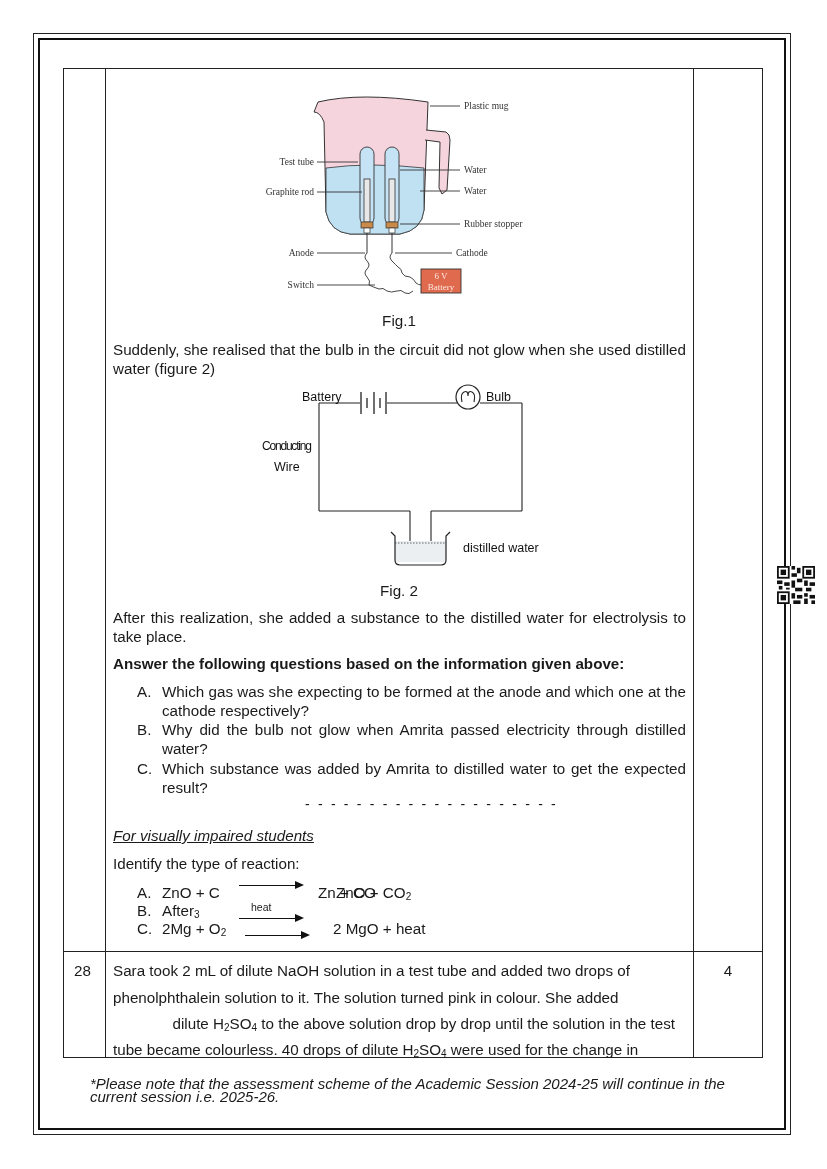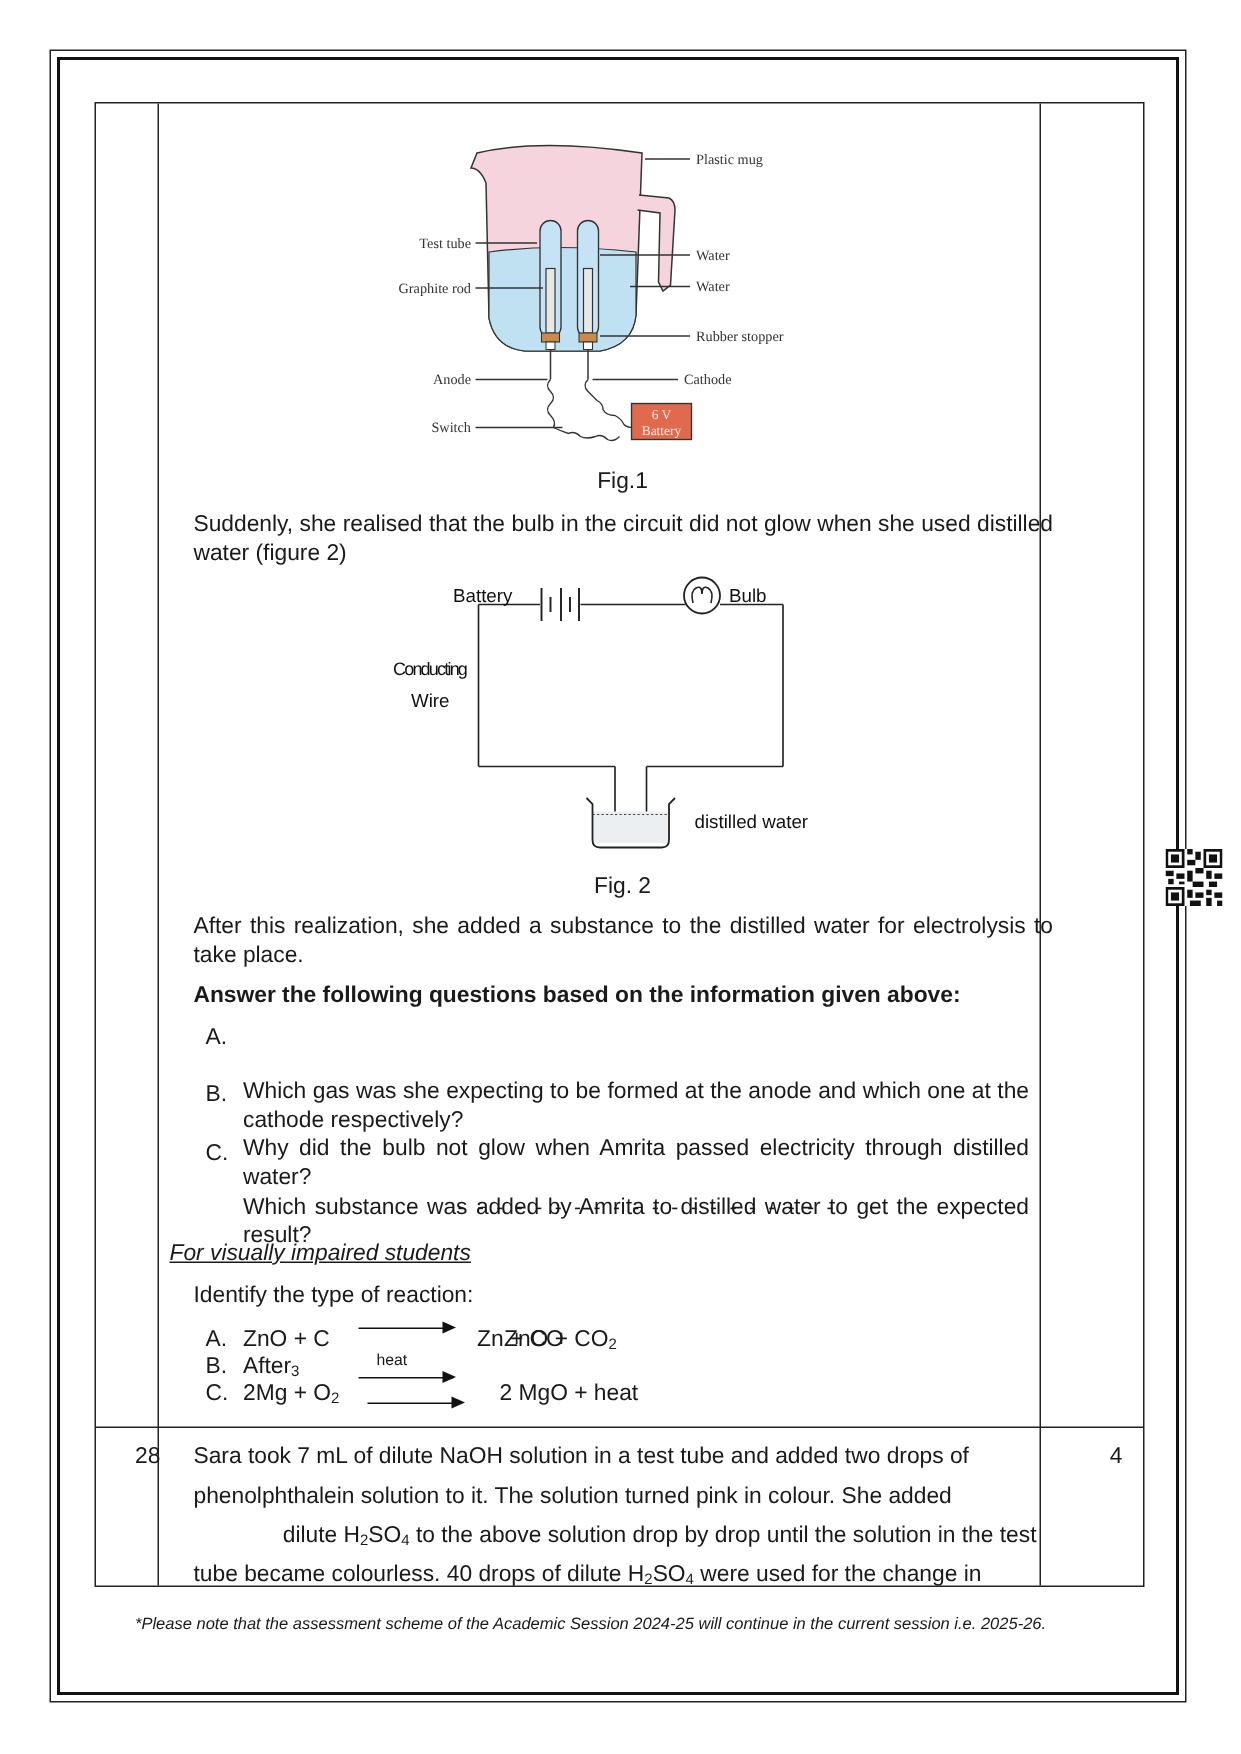--- a/index.html
+++ b/index.html
@@ -6,34 +6,34 @@
   body { width:827px; height:1169px; position:relative; overflow:hidden;
          font-family:"Liberation Sans", sans-serif; color:#1a1a1a; }
   .outer-border { position:absolute; left:33px; top:33px; width:758px; height:1102px;
                   border:1.3px solid #222; box-sizing:border-box; }
   .inner-border { position:absolute; left:38px; top:38px; width:748px; height:1092px;
                   border:2.2px solid #111; box-sizing:border-box; }
   .tbl { position:absolute; left:63px; top:68px; width:700px; height:990px;
          border:1.5px solid #222; box-sizing:border-box; }
   .vline { position:absolute; top:0; bottom:0; width:0; border-left:1.5px solid #222; }
   .hline { position:absolute; left:0; right:0; height:0; border-top:1.5px solid #222; }
-  .txt { position:absolute; font-size:15.2px; line-height:18.5px;margin-left:16px; }
+  .txt { position:absolute; font-size:15.2px; line-height:18.5px; }
   .just { text-align:justify; text-align-last:left; }
   .center { text-align:center; }
   .fig-svg { position:absolute; }
   .list-item { position:absolute; font-size:15.2px; line-height:18.5px; }
   .list-letter { position:absolute; left:0; top:0; }
-  .list-body { position:absolute; left:25px; top:0; width:524px; text-align:justify; text-align-last:left;margin-top:36px; }
+  .list-body { position:absolute; left:25px; top:0; width:524px; text-align:justify; text-align-last:left; }
   .dashes { position:absolute; font-size:14px; letter-spacing:2.2px; }
   .vi-title { position:absolute; font-style:italic; text-decoration:underline; font-size:15.2px; }
   .eq { position:absolute; font-size:15.2px; line-height:17px; white-space:nowrap; }
   .arrow { position:absolute; height:0; border-top:1.4px solid #111; }
   .arrow::after { content:""; position:absolute; right:-2px; top:-5px; border-left:9px solid #111;
                   border-top:4px solid transparent; border-bottom:4px solid transparent; }
-  .footnote { position:absolute; left:90px; top:1077px; width:640px; font-size:11px; font-style:italic; line-height:13px; }
+  .footnote { position:absolute; left:90px; top:1077px; width:640px; font-size:15px; font-style:italic; line-height:13px; }
   sub { font-size:10px; vertical-align:-2px; line-height:0; }
   .qr { position:absolute; left:777px; top:566px; width:38px; height:38px; }
 </style>
 </head>
 <body>
 
 <div class="outer-border"></div>
 <div class="inner-border"></div>
 
 <div class="tbl">
@@ -182,21 +182,21 @@
 <div>
   <span class="eq" style="left:137px; top:920px;">C.</span>
   <span class="eq" style="left:162px; top:920px;"><span>2Mg + O</span><sub>2</sub></span>
   <div class="arrow" style="left:245px; top:935px; width:63px;"></div>
   <span class="eq" style="left:333px; top:920px;">2 MgO + heat</span>
 </div>
 
 <div class="txt" style="left:74px; top:962px;">28</div>
 <div class="txt center" style="left:693px; width:70px; top:962px;">4</div>
 <div>
-  <div class="txt" style="left:113px; width:575px; top:962px; white-space:nowrap;">Sara took 7 mL of dilute NaOH solution in a test tube and added two drops of</div>
+  <div class="txt" style="left:113px; width:575px; top:962px; white-space:nowrap;">Sara took 2 mL of dilute NaOH solution in a test tube and added two drops of</div>
   <div class="txt" style="left:113px; width:575px; top:989px; white-space:nowrap;">phenolphthalein solution to it. The solution turned pink in colour. She added</div>
   <div class="txt" style="left:100px; width:575px; top:1015px; white-space:nowrap;text-align:right;"><span>dilute H</span><sub>2</sub><span>SO</span><sub>4</sub><span> to the above solution drop by drop until the solution in the test</span></div>
   <div class="txt" style="left:113px; width:575px; top:1041px; white-space:nowrap;"><span>tube became colourless. 40 drops of dilute H</span><sub>2</sub><span>SO</span><sub>4</sub><span> were used for the change in</span></div>
 </div>
 
 <div class="footnote">*Please note that the assessment scheme of the Academic Session 2024-25 will continue in the current session i.e. 2025-26.</div>
 
 <svg class="qr" viewBox="0 0 21 21">
   <rect width="21" height="21" fill="#fff"></rect>
   <g fill="#111">

